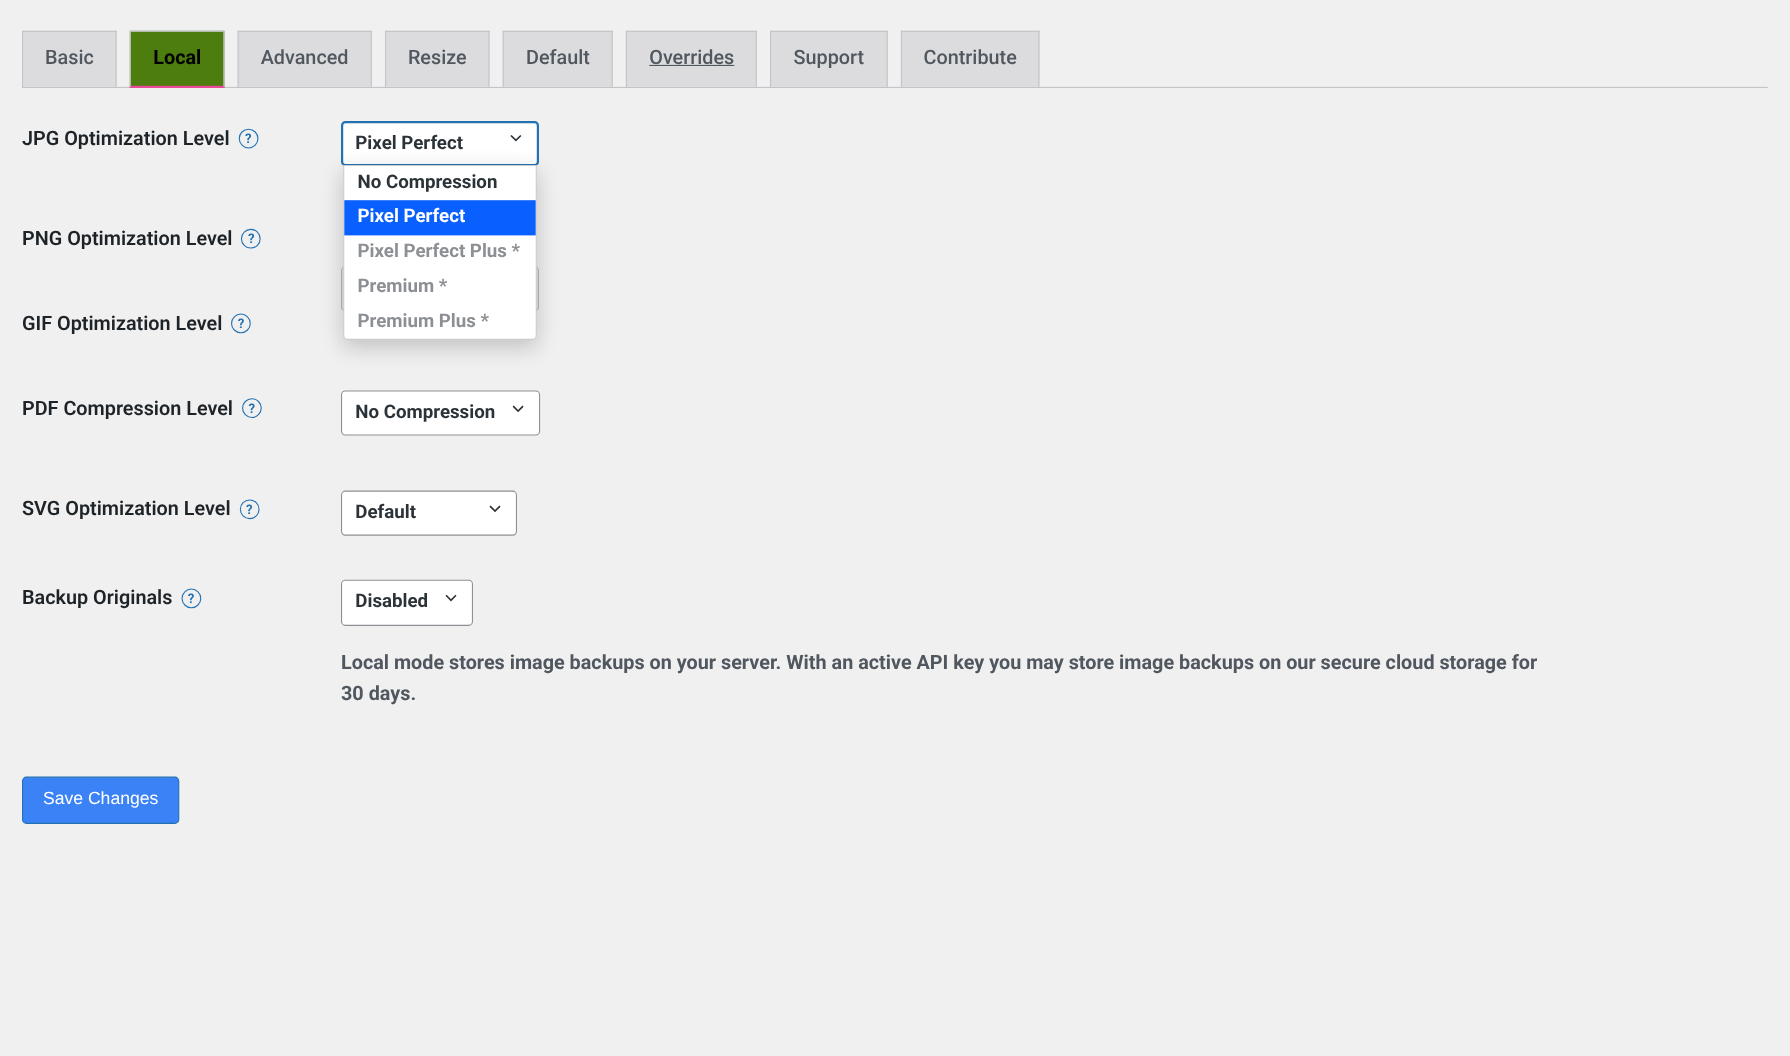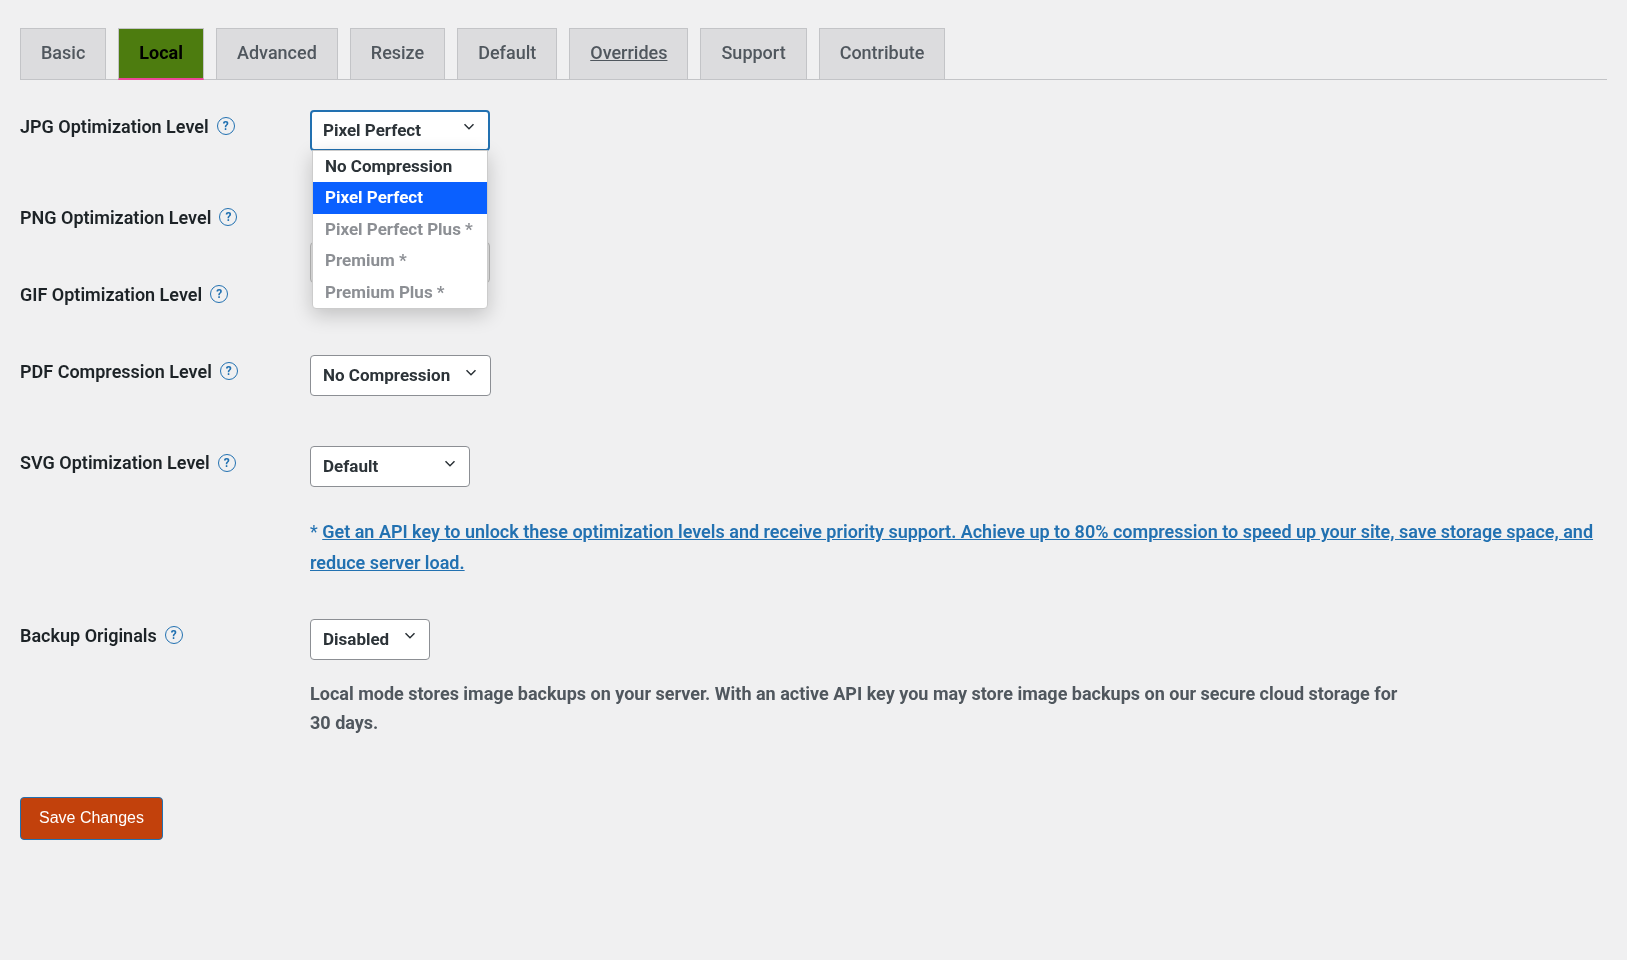--- a/index.html
+++ b/index.html
@@ -176,21 +176,21 @@
       font-size: 18px;
       color: #50575e;
       line-height: 1.6;
       margin-top: 20px;
       max-width: 1100px;
     }
     .submit-area {
       margin-top: 60px;
     }
     .button-primary {
-      background: #c2410c;
+      background: #3b82f6;
       color: #fff;
       border: 1px solid #2271b1;
       border-radius: 4px;
       padding: 10px 18px;
       font-size: 16px;
       cursor: pointer;
       line-height: 1.3;
     }
     .select-small .select-display {
       min-width: 108px;
@@ -309,23 +309,20 @@
               <svg viewBox="0 0 24 24">
                   <polyline points="6 9 12 15 18 9"></polyline>
                 </svg>
             </span>
           </div>
         </div>
       </div>
     </div>
 
     <div class="note-section">
-      <div class="note-link">
-        <span>* </span><a href="#">Get an API key to unlock these optimization levels and receive priority support. Achieve up to 80% compression to speed up your site, save storage space, and reduce server load.</a>
-      </div>
     </div>
 
     <div class="form-row tight">
       <div class="form-label">
         <span>Backup Originals</span>
         <span class="help-icon">?</span>
       </div>
       <div class="form-control">
         <div class="select-box select-small">
           <div class="select-display">

